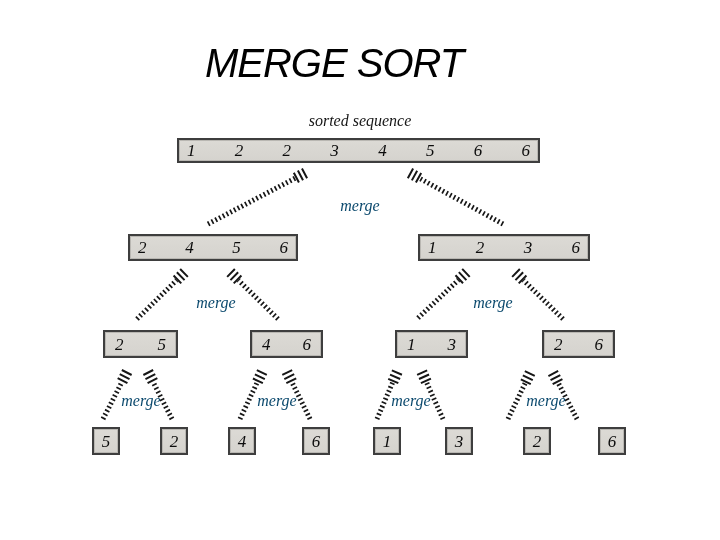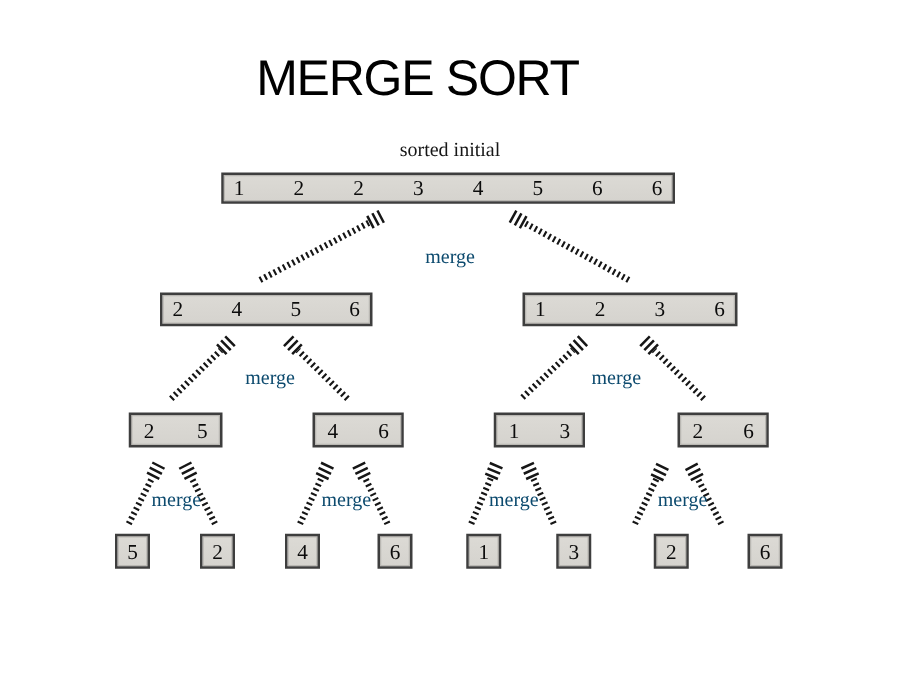--- a/index.html
+++ b/index.html
@@ -3,20 +3,21 @@
 <meta charset="utf-8">
 <style>
   html, body { margin: 0; padding: 0; background: #ffffff; }
   .slide {
     position: relative;
     width: 668px;
     height: 540px;
     background: #ffffff;
     overflow: hidden;
     font-family: "Liberation Serif", serif;
+    font-style: italic;
   }
   .title {
     position: absolute;
     top: 42px;
     left: 0;
     width: 100%;
     text-align: center;
     font-family: "Liberation Sans", sans-serif;
     font-size: 40px;
     letter-spacing: -1px;
@@ -93,21 +94,21 @@
       <line x1="377" y1="419" x2="392.87904911847085" y2="381.94888539023475" stroke="#161616" stroke-width="5" stroke-dasharray="1.7 2.5"></line>
       <line x1="392.87904911847085" y1="381.94888539023475" x2="398" y2="370" stroke="#161616" stroke-width="11" stroke-dasharray="2 2.6"></line>
       <line x1="443" y1="419" x2="426.32467523683994" y2="381.859503936598" stroke="#161616" stroke-width="5" stroke-dasharray="1.7 2.5"></line>
       <line x1="426.32467523683994" y1="381.859503936598" x2="421" y2="370" stroke="#161616" stroke-width="11" stroke-dasharray="2 2.6"></line>
       <line x1="508" y1="419" x2="525.3824376544028" y2="382.72360837342023" stroke="#161616" stroke-width="5" stroke-dasharray="1.7 2.5"></line>
       <line x1="525.3824376544028" y1="382.72360837342023" x2="531" y2="371" stroke="#161616" stroke-width="11" stroke-dasharray="2 2.6"></line>
       <line x1="577" y1="419" x2="558.0051474448805" y2="382.5298830941707" stroke="#161616" stroke-width="5" stroke-dasharray="1.7 2.5"></line>
       <line x1="558.0051474448805" y1="382.5298830941707" x2="552" y2="371" stroke="#161616" stroke-width="11" stroke-dasharray="2 2.6"></line>
     </svg>
 
-  <div class="seq-label" style="left:360px; top:121px;">sorted initial</div>
+  <div class="seq-label" style="left:360px; top:121px;">sorted sequence</div>
 
   <div class="box" style="left:177px; top:138px; width:363px; height:25px;">
     <span class="cell">1</span>
     <span class="cell">2</span>
     <span class="cell">2</span>
     <span class="cell">3</span>
     <span class="cell">4</span>
     <span class="cell">5</span>
     <span class="cell">6</span>
     <span class="cell">6</span>

